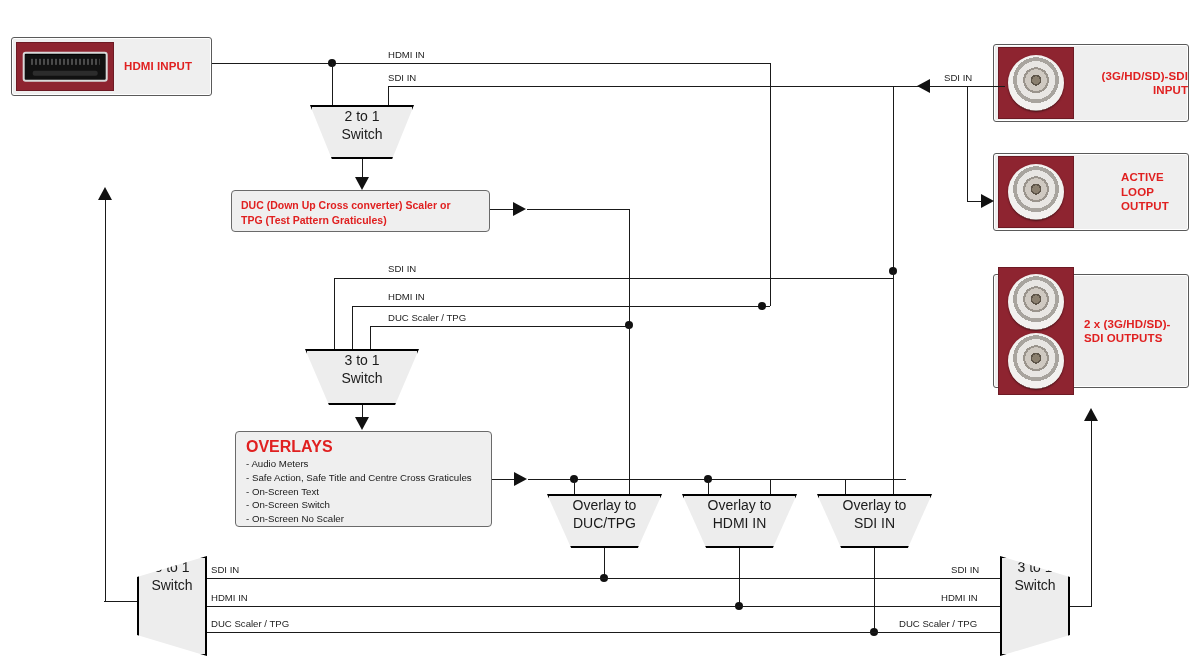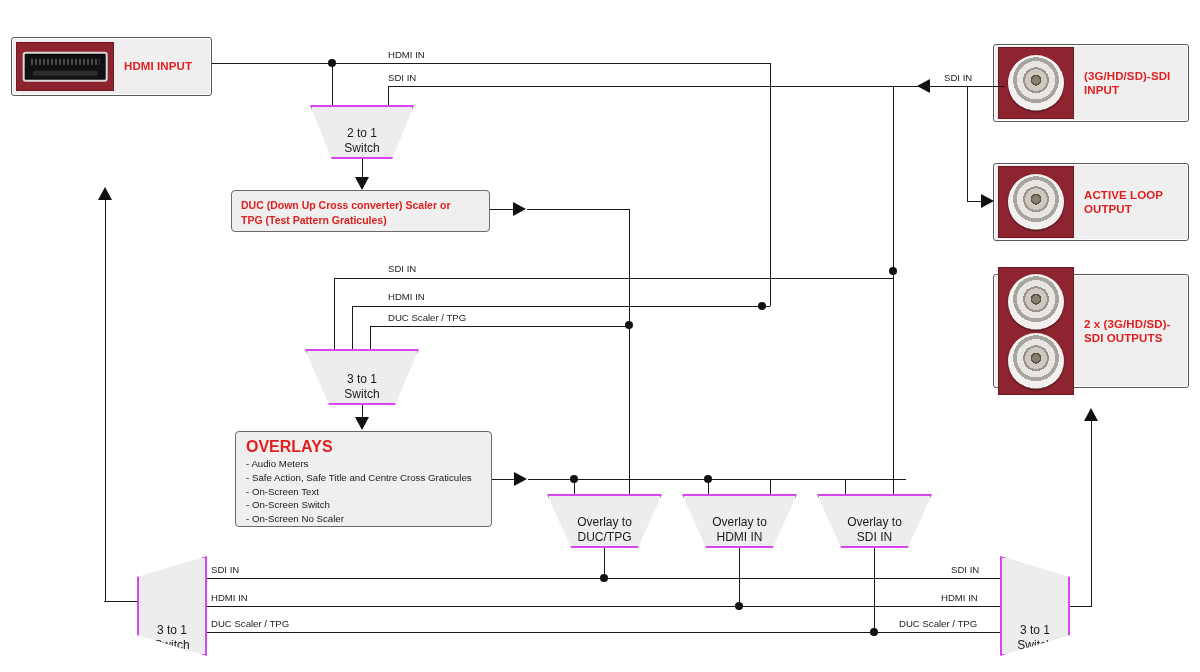--- a/index.html
+++ b/index.html
@@ -54,49 +54,49 @@
   .arw-d{border-left:7px solid transparent;border-right:7px solid transparent;
          border-top:13px solid #111;margin-left:-7px;}
   .arw-u{border-left:7px solid transparent;border-right:7px solid transparent;
          border-bottom:13px solid #111;margin-left:-7px;}
   .arw-r{border-top:7px solid transparent;border-bottom:7px solid transparent;
          border-left:13px solid #111;margin-top:-7px;}
   .arw-l{border-top:7px solid transparent;border-bottom:7px solid transparent;
          border-right:13px solid #111;margin-top:-7px;}
 
   
-  .sw{position:absolute;display:flex;align-items:flex-end;justify-content:center;
-      text-align:center;font-size:12px;color:#1a1a1a;line-height:1.3;
-      background:#ededed;border:2px solid #d946ef;box-sizing:border-box;}
+  .sw{position:absolute;display:flex;align-items:flex-start;justify-content:center;
+      text-align:center;font-size:14px;color:#1a1a1a;line-height:1.3;
+      background:#ededed;border:2px solid #000000;box-sizing:border-box;}
   .sw-down{clip-path:polygon(0 0,100% 0,79% 100%,21% 100%);}
   .sw-right{clip-path:polygon(0 21%,100% 0,100% 100%,0 79%);}
   .sw-left{clip-path:polygon(0 0,100% 21%,100% 79%,0 100%);}
   .sw span{display:block;}
 </style>
 </head>
 <body>
 
 <div id="stage">
 
   <div class="conn-box" style="left:11px;top:37px;width:201px;height:59px;">
     <div class="conn-img" style="width:96px;height:47px;margin-left:4px;">
       <div class="hdmi-art"></div>
     </div>
     <div class="conn-label">HDMI INPUT</div>
   </div>
 
 
-  <div class="conn-box" style="left:993px;top:44px;width:196px;height:78px;">
+  <div class="conn-box" style="left:993px;top:44px;width:196px;height:78px;text-align:right;">
     <div class="conn-img" style="width:74px;height:70px;margin-left:4px;">
       <div class="bnc" style="width:56px;height:56px;top:7px;"></div>
     </div>
     <div class="conn-label">(3G/HD/SD)-SDI INPUT</div>
   </div>
 
-  <div class="conn-box" style="left:993px;top:163px;width:196px;height:78px;">
+  <div class="conn-box" style="left:993px;top:153px;width:196px;height:78px;gap:37px;">
     <div class="conn-img" style="width:74px;height:70px;margin-left:4px;">
       <div class="bnc" style="width:56px;height:56px;top:7px;"></div>
     </div>
     <div class="conn-label">ACTIVE LOOP OUTPUT</div>
   </div>
 
   <div class="conn-box" style="left:993px;top:274px;width:196px;height:114px;">
     <div class="conn-img" style="width:74px;height:126px;margin-left:4px;">
       <div class="bnc" style="width:56px;height:56px;top:6px;"></div>
       <div class="bnc" style="width:56px;height:56px;top:65px;"></div>

